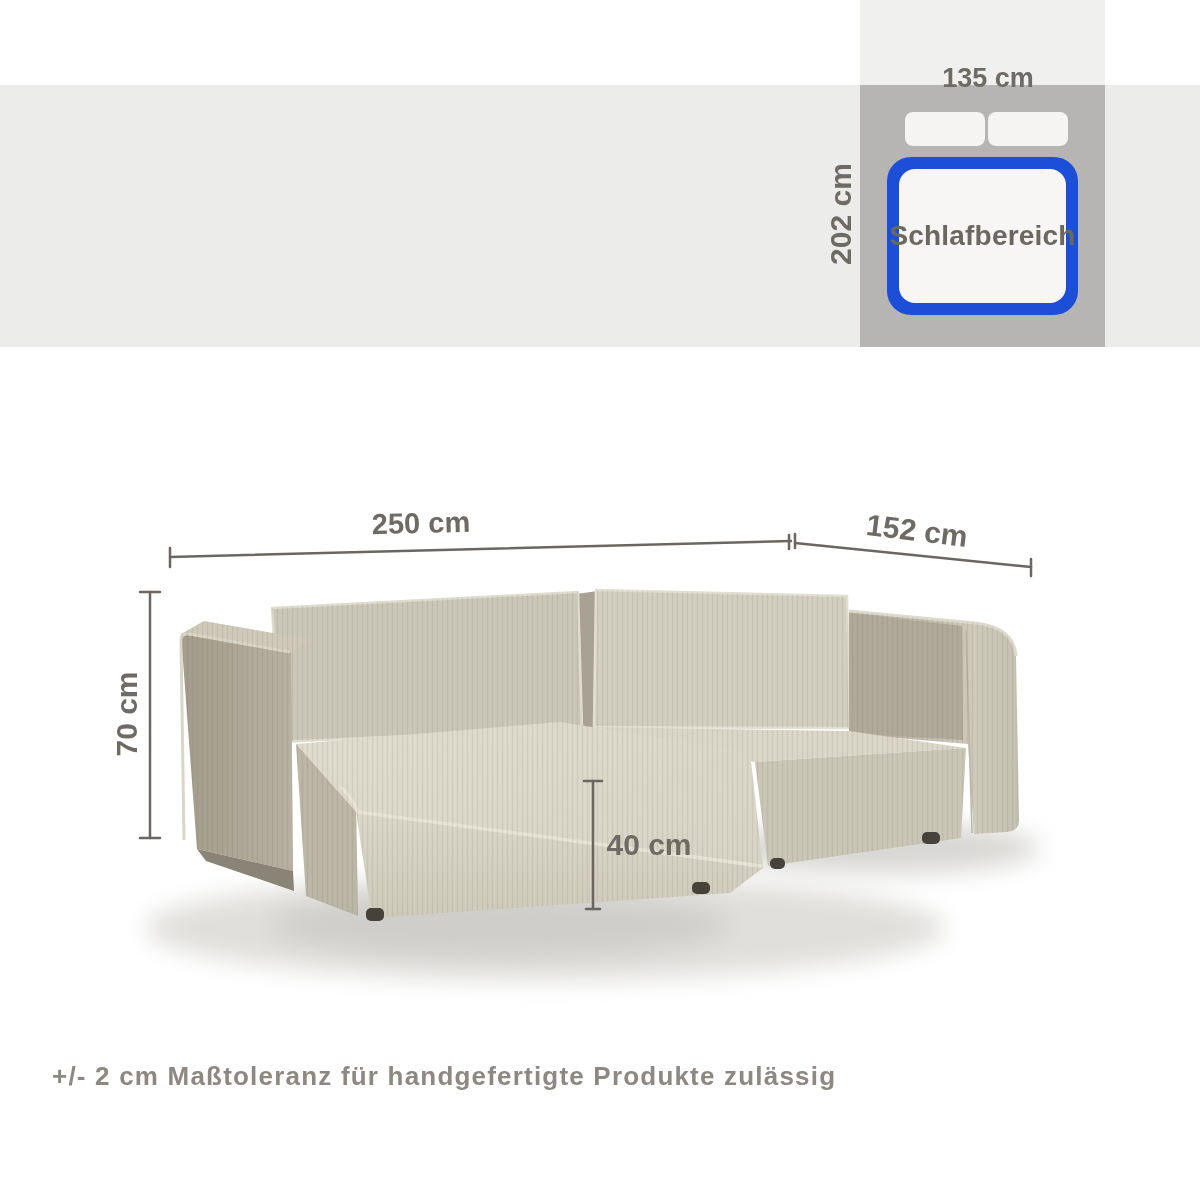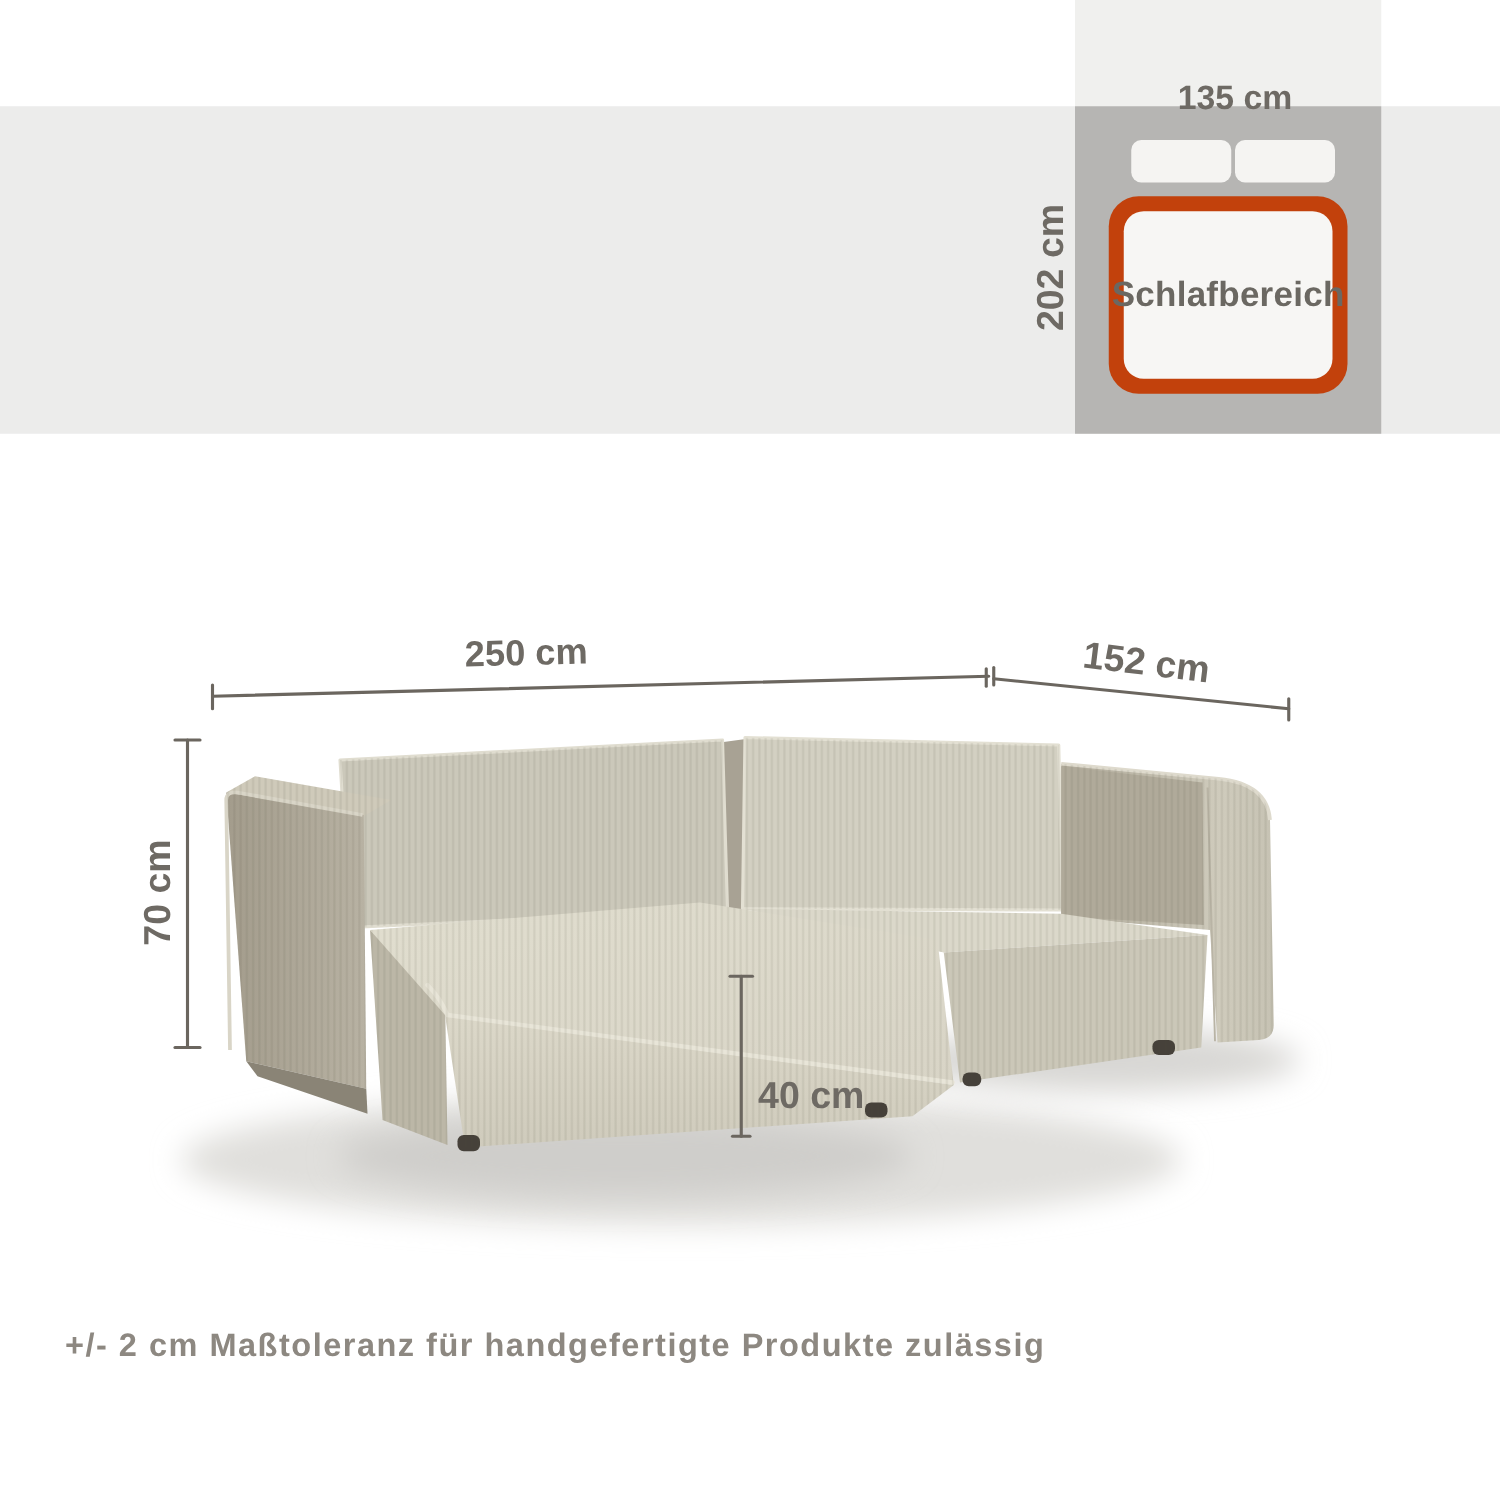--- a/index.html
+++ b/index.html
@@ -23,21 +23,21 @@
     background:#b6b5b3;
   }
   .pillow{
     position:absolute;top:27px;width:80px;height:34px;
     background:#f5f4f2;border-radius:8px;
   }
   .pillow.left{left:45px;}
   .pillow.right{left:128px;}
   .mattress{
     position:absolute;left:27px;top:72px;width:191px;height:158px;
-    background:#c2410c;border-radius:24px;
+    background:#1d4ed8;border-radius:24px;
   }
   .mattress-inner{
     position:absolute;left:12px;top:12px;right:12px;bottom:12px;
     background:#f7f6f4;border-radius:16px;
     display:flex;align-items:center;justify-content:center;
   }
   .bed-area-label{
     font-size:28px;font-weight:bold;color:#6b6862;letter-spacing:0.2px;
     white-space:nowrap;
   }
@@ -45,21 +45,21 @@
     position:absolute;width:200px;height:40px;
     display:flex;align-items:center;justify-content:center;
     font-size:30px;font-weight:bold;color:#6e6a64;
     white-space:nowrap;pointer-events:none;
   }
   .lbl-135{left:888px;top:42px;font-size:27px;margin-top:16px;}
   .lbl-202{left:741px;top:194px;transform:rotate(-90deg);}
   .lbl-250{left:321px;top:503px;font-size:29px;transform:rotate(-1.5deg);}
   .lbl-152{left:817px;top:511px;transform:rotate(7deg);}
   .lbl-70{left:27px;top:694px;transform:rotate(-90deg);}
-  .lbl-40{left:549px;top:825px;margin-top:32px;}
+  .lbl-40{left:549px;top:825px;}
   .sofa-svg{position:absolute;left:0;top:0;pointer-events:none;}
   .footnote{
     position:absolute;left:52px;top:1061px;
     font-size:26px;font-weight:bold;color:#8d8881;letter-spacing:1.2px;
     white-space:nowrap;
   }
 </style>
 </head>
 <body>
 

